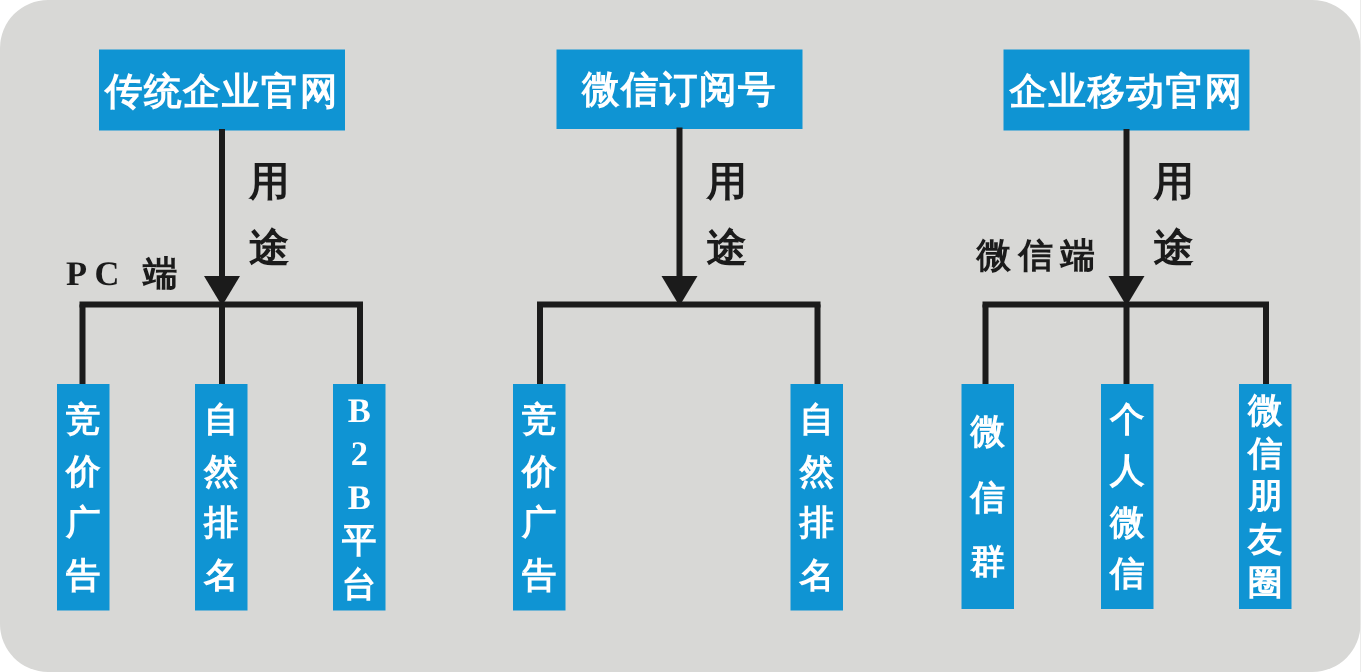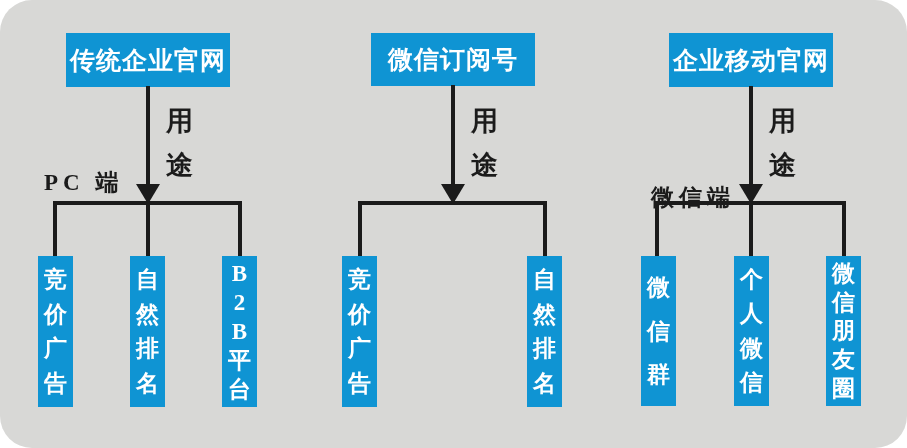--- a/index.html
+++ b/index.html
@@ -79,21 +79,21 @@
   .t2-drop-0{left:358px;top:203px;height:55px;}
   .t2-drop-1{left:543px;top:203px;height:55px;}
   .t2-leaf-0{left:342px;top:256px;height:151px;}
   .t2-leaf-1{left:527px;top:256px;height:151px;}
 
   
   .t3-root{left:669px;top:33px;width:164px;height:54px;}
   .t3-vline{left:749px;top:86px;height:100px;}
   .t3-arrow{left:739px;top:184px;}
   .t3-edge{left:769px;top:108px;}
-  .t3-branchlabel{left:651px;top:186px;}
+  .t3-branchlabel{left:651px;top:159px;}
   .t3-hline{left:655px;top:201px;width:191px;}
   .t3-drop-0{left:655px;top:203px;height:55px;}
   .t3-drop-1{left:749px;top:203px;height:55px;}
   .t3-drop-2{left:842px;top:203px;height:55px;}
   .t3-leaf-0{left:641px;top:256px;height:150px;}
   .t3-leaf-1{left:734px;top:256px;height:150px;}
   .t3-leaf-2{left:826px;top:256px;height:150px;}
 </style>
 </head>
 <body>

